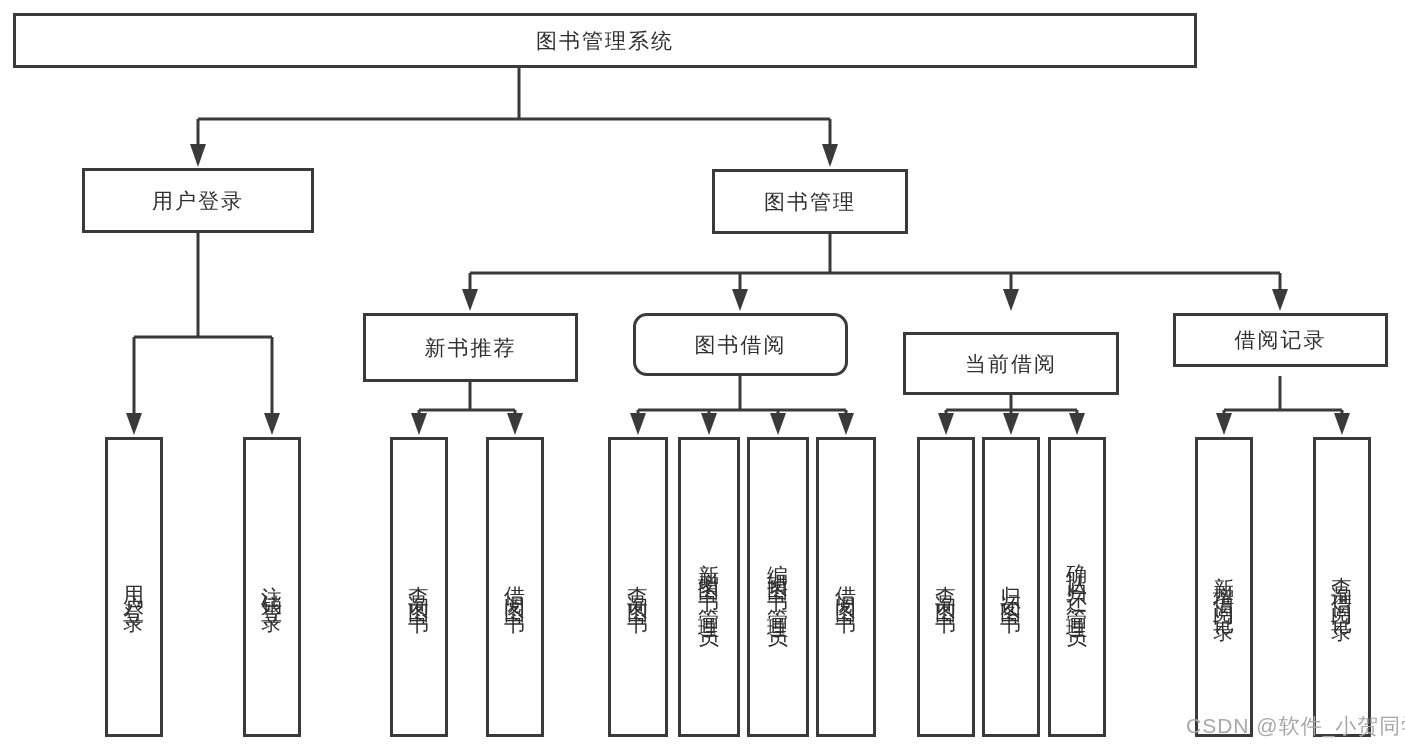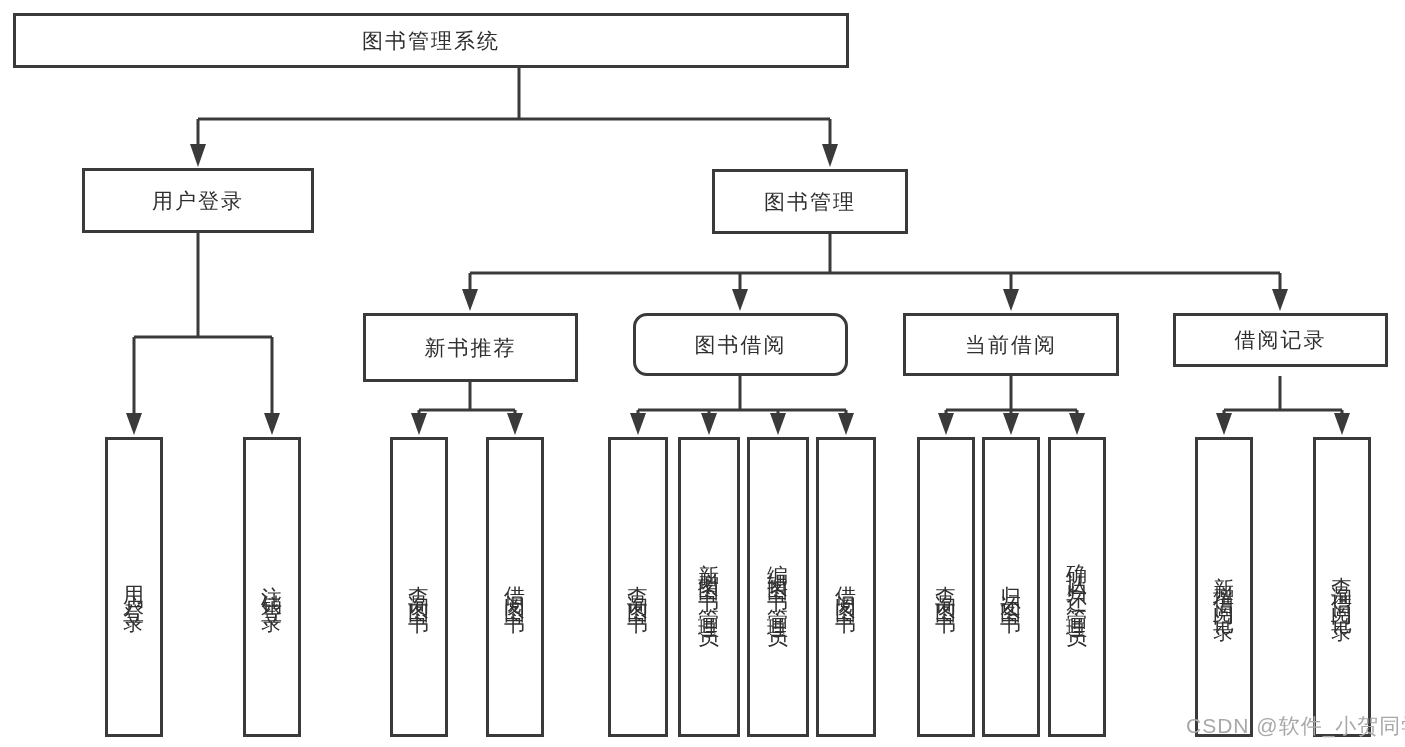--- a/index.html
+++ b/index.html
@@ -84,38 +84,38 @@
       <polygon points="770,413 786,413 778,435"></polygon>
       <polygon points="838,413 854,413 846,435"></polygon>
       <polygon points="938,413 954,413 946,435"></polygon>
       <polygon points="1003,413 1019,413 1011,435"></polygon>
       <polygon points="1069,413 1085,413 1077,435"></polygon>
       <polygon points="1216,413 1232,413 1224,435"></polygon>
       <polygon points="1334,413 1350,413 1342,435"></polygon>
     </g>
   </svg>
 
-  <div class="node h" style="left:13px;top:13px;width:836px;height:55px;">
+  <div class="node h" style="left:13px;top:13px;width:1184px;height:55px;">
     <span class="label">图书管理系统</span>
   </div>
 
   <div class="node h" style="left:82px;top:168px;width:232px;height:65px;">
     <span class="label">用户登录</span>
   </div>
   <div class="node h" style="left:712px;top:169px;width:196px;height:65px;">
     <span class="label">图书管理</span>
   </div>
 
   <div class="node h" style="left:363px;top:313px;width:215px;height:69px;">
     <span class="label">新书推荐</span>
   </div>
   <div class="node h" style="left:633px;top:313px;width:215px;height:63px;border-radius:14px;">
     <span class="label">图书借阅</span>
   </div>
-  <div class="node h" style="left:903px;top:313px;width:216px;height:63px;align-items:center;">
+  <div class="node h" style="left:903px;top:332px;width:216px;height:63px;align-items:center;">
     <span class="label">当前借阅</span>
   </div>
   <div class="node h" style="left:1173px;top:313px;width:215px;height:54px;">
     <span class="label">借阅记录</span>
   </div>
 
   <div class="node v" style="left:105px;top:437px;width:58px;height:300px;">
     <span class="label">用户登录</span>
   </div>
   <div class="node v" style="left:243px;top:437px;width:58px;height:300px;">

